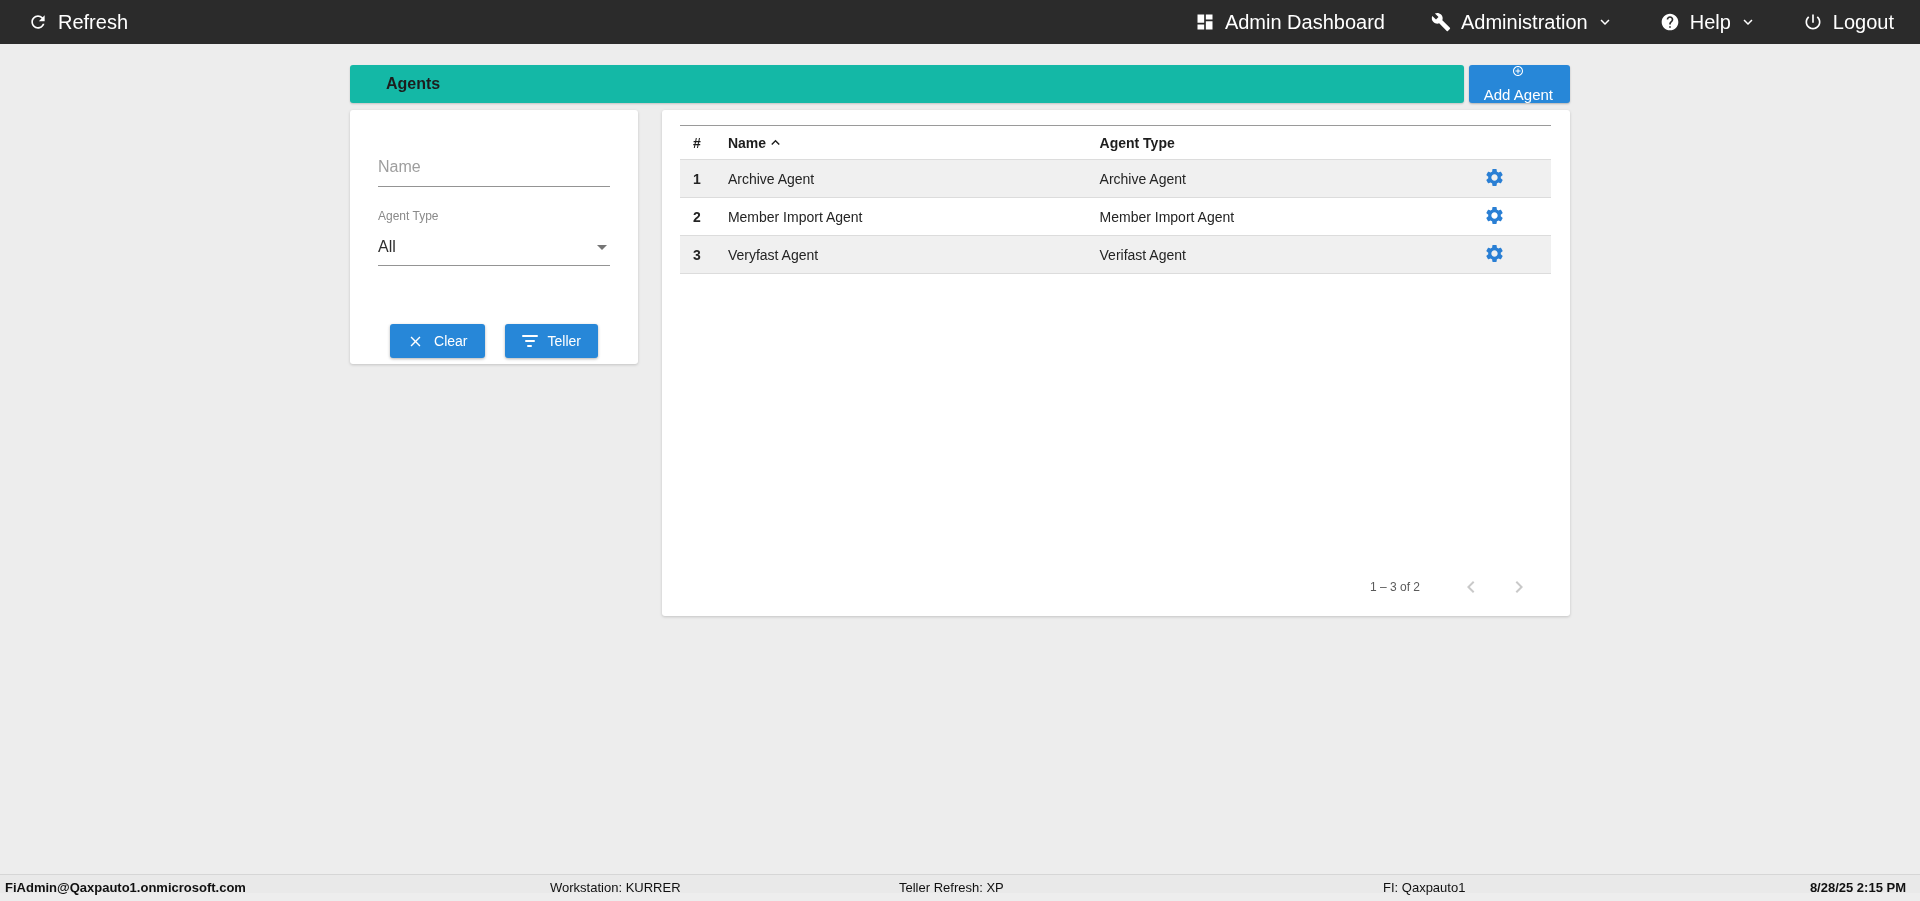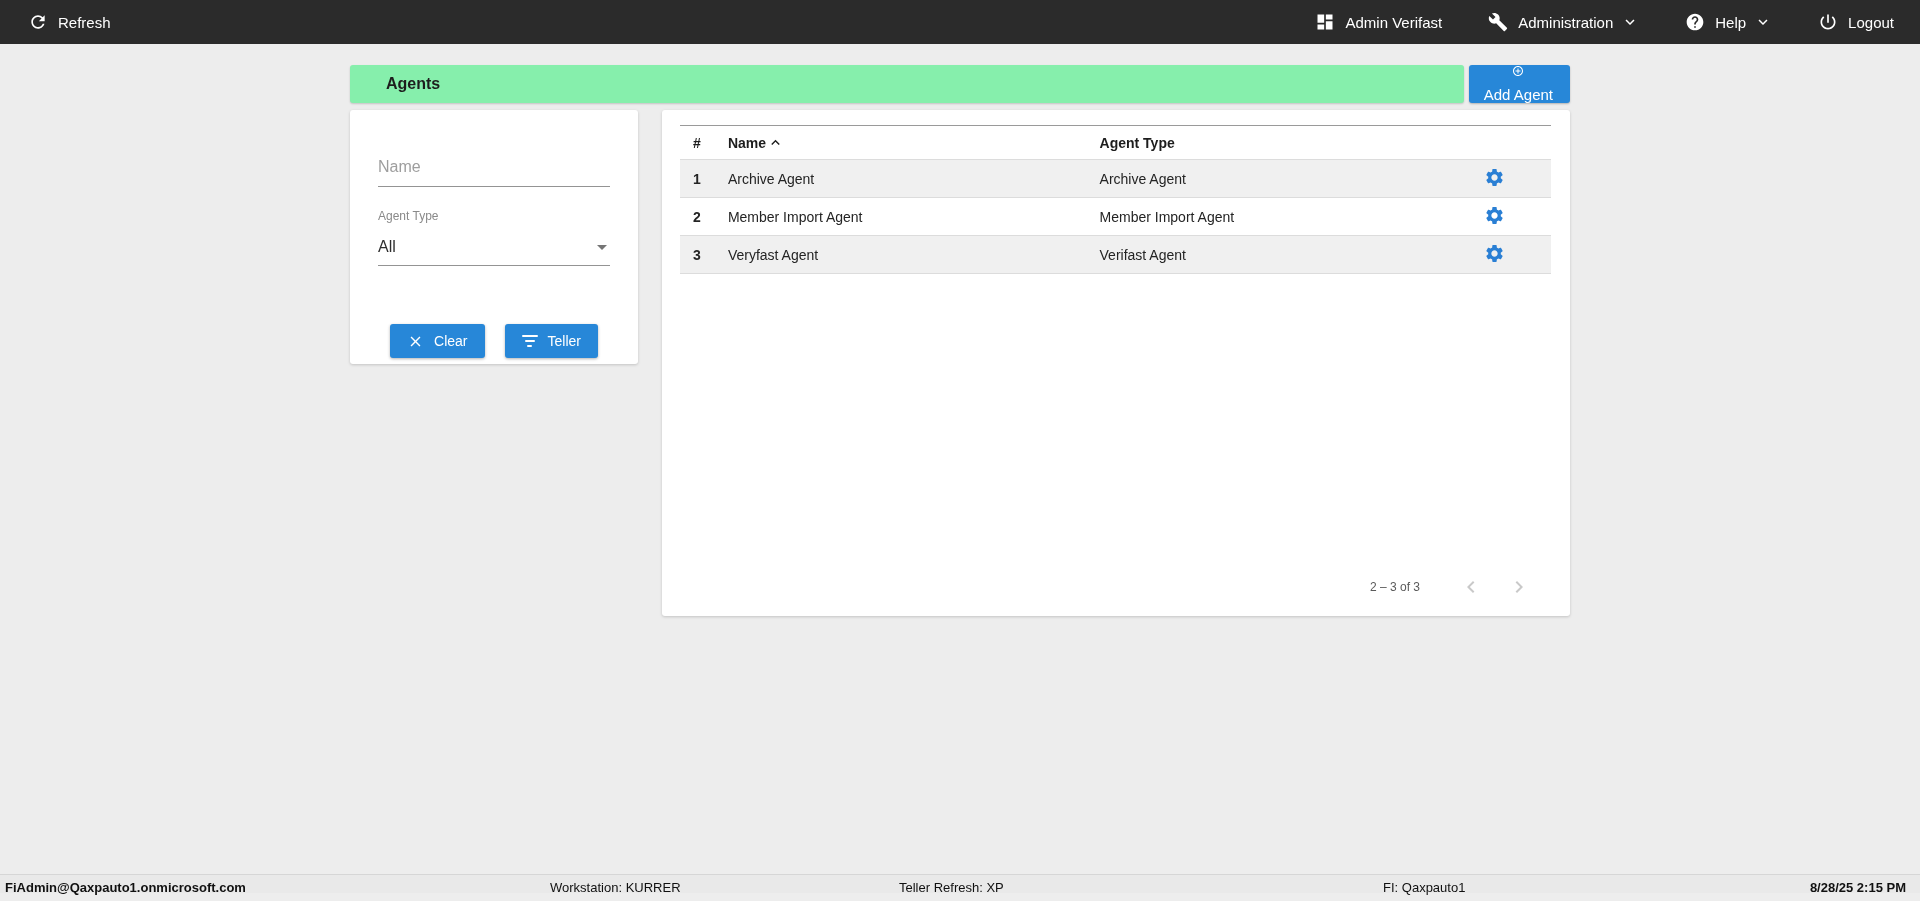--- a/index.html
+++ b/index.html
@@ -17,36 +17,36 @@
     background: #2b2b2b;
     color: #ffffff;
     display: flex;
     align-items: center;
     padding: 0 26px 0 28px;
   }
   .tb-item {
     display: flex;
     align-items: center;
     gap: 10px;
-    font-size: 15px;
+    font-size: 20px;
     cursor: pointer;
     white-space: nowrap;
   }
   .tb-item + .tb-item { margin-left: 46px; }
   .tb-spacer { flex: 1; }
   .tb-icon { width: 20px; height: 20px; fill: #ffffff; display: block; }
   .tb-chevron { width: 18px; height: 18px; fill: #ffffff; display: block; margin-left: -2px; }
 
   
   .content { width: 1220px; margin: 21px auto 0 auto; }
 
   .page-header { display: flex; height: 38px; gap: 5px; }
   .title-bar {
     flex: 1;
-    background: #86efac;
+    background: #14b8a6;
     border-radius: 3px;
     box-shadow: 0 1px 2px rgba(0,0,0,0.18);
     display: flex;
     align-items: center;
     padding-left: 36px;
     font-size: 16px;
     font-weight: bold;
     color: #1d1d1d;
   }
   .add-btn {
@@ -205,21 +205,21 @@
     <svg class="tb-icon" viewBox="0 0 24 24">
         <path d="M17.65 6.35C16.2 4.9 14.21 4 12 4c-4.42 0-7.99 3.58-7.99 8s3.57 8 7.99 8c3.73 0 6.84-2.55 7.73-6h-2.08c-.82 2.33-3.04 4-5.65 4-3.31 0-6-2.69-6-6s2.69-6 6-6c1.66 0 3.14.69 4.22 1.78L13 11h7V4l-2.35 2.35z"></path>
       </svg>
     <span>Refresh</span>
   </div>
   <div class="tb-spacer"></div>
   <div class="tb-item">
     <svg class="tb-icon" viewBox="0 0 24 24">
         <path d="M3 13h8V3H3v10zm0 8h8v-6H3v6zm10 0h8V11h-8v10zm0-18v6h8V3h-8z"></path>
       </svg>
-    <span>Admin Verifast</span>
+    <span>Admin Dashboard</span>
   </div>
   <div class="tb-item">
     <svg class="tb-icon" viewBox="0 0 24 24">
         <path d="M22.7 19l-9.1-9.1c.9-2.3.4-5-1.5-6.9-2-2-5-2.4-7.4-1.3L9 6 6 9 1.6 4.7C.4 7.1.9 10.1 2.9 12.1c1.9 1.9 4.6 2.4 6.9 1.5l9.1 9.1c.4.4 1 .4 1.4 0l2.3-2.3c.5-.4.5-1.1.1-1.4z"></path>
       </svg>
     <span>Administration</span>
     <svg class="tb-chevron" viewBox="0 0 24 24">
         <path d="M7.41 8.59L12 13.17l4.59-4.58L18 10l-6 6-6-6 1.41-1.41z"></path>
       </svg>
   </div>
@@ -315,21 +315,21 @@
             <td class="col-name">Veryfast Agent</td>
             <td class="col-type">Verifast Agent</td>
             <td class="col-actions"><button class="gear-btn"><svg class="gear-icon" viewBox="0 0 24 24">
                     <path d="M19.14 12.94c.04-.3.06-.61.06-.94 0-.32-.02-.64-.07-.94l2.03-1.58c.18-.14.23-.41.12-.61l-1.92-3.32c-.12-.22-.37-.29-.59-.22l-2.39.96c-.5-.38-1.03-.7-1.62-.94l-.36-2.54c-.04-.24-.24-.41-.48-.41h-3.84c-.24 0-.43.17-.47.41l-.36 2.54c-.59.24-1.13.57-1.62.94l-2.39-.96c-.22-.08-.47 0-.59.22L2.74 8.87c-.12.21-.08.47.12.61l2.03 1.58c-.05.3-.09.63-.09.94s.02.64.07.94l-2.03 1.58c-.18.14-.23.41-.12.61l1.92 3.32c.12.22.37.29.59.22l2.39-.96c.5.38 1.03.7 1.62.94l.36 2.54c.05.24.24.41.48.41h3.84c.24 0 .44-.17.47-.41l.36-2.54c.59-.24 1.13-.56 1.62-.94l2.39.96c.22.08.47 0 .59-.22l1.92-3.32c.12-.22.07-.47-.12-.61l-2.01-1.58zM12 15.6c-1.98 0-3.6-1.62-3.6-3.6s1.62-3.6 3.6-3.6 3.6 1.62 3.6 3.6-1.62 3.6-3.6 3.6z"></path>
                   </svg></button></td>
           </tr>
         </tbody>
       </table>
 
       <div class="pagination">
-        <span class="page-range">2 – 3 of 3</span>
+        <span class="page-range">1 – 3 of 2</span>
         <span class="page-btn">
           <svg class="page-chevron" viewBox="0 0 24 24">
               <path d="M15.41 7.41L14 6l-6 6 6 6 1.41-1.41L10.83 12z"></path>
             </svg>
         </span>
         <span class="page-btn">
           <svg class="page-chevron" viewBox="0 0 24 24">
               <path d="M10 6L8.59 7.41 13.17 12l-4.58 4.59L10 18l6-6z"></path>
             </svg>
         </span>

